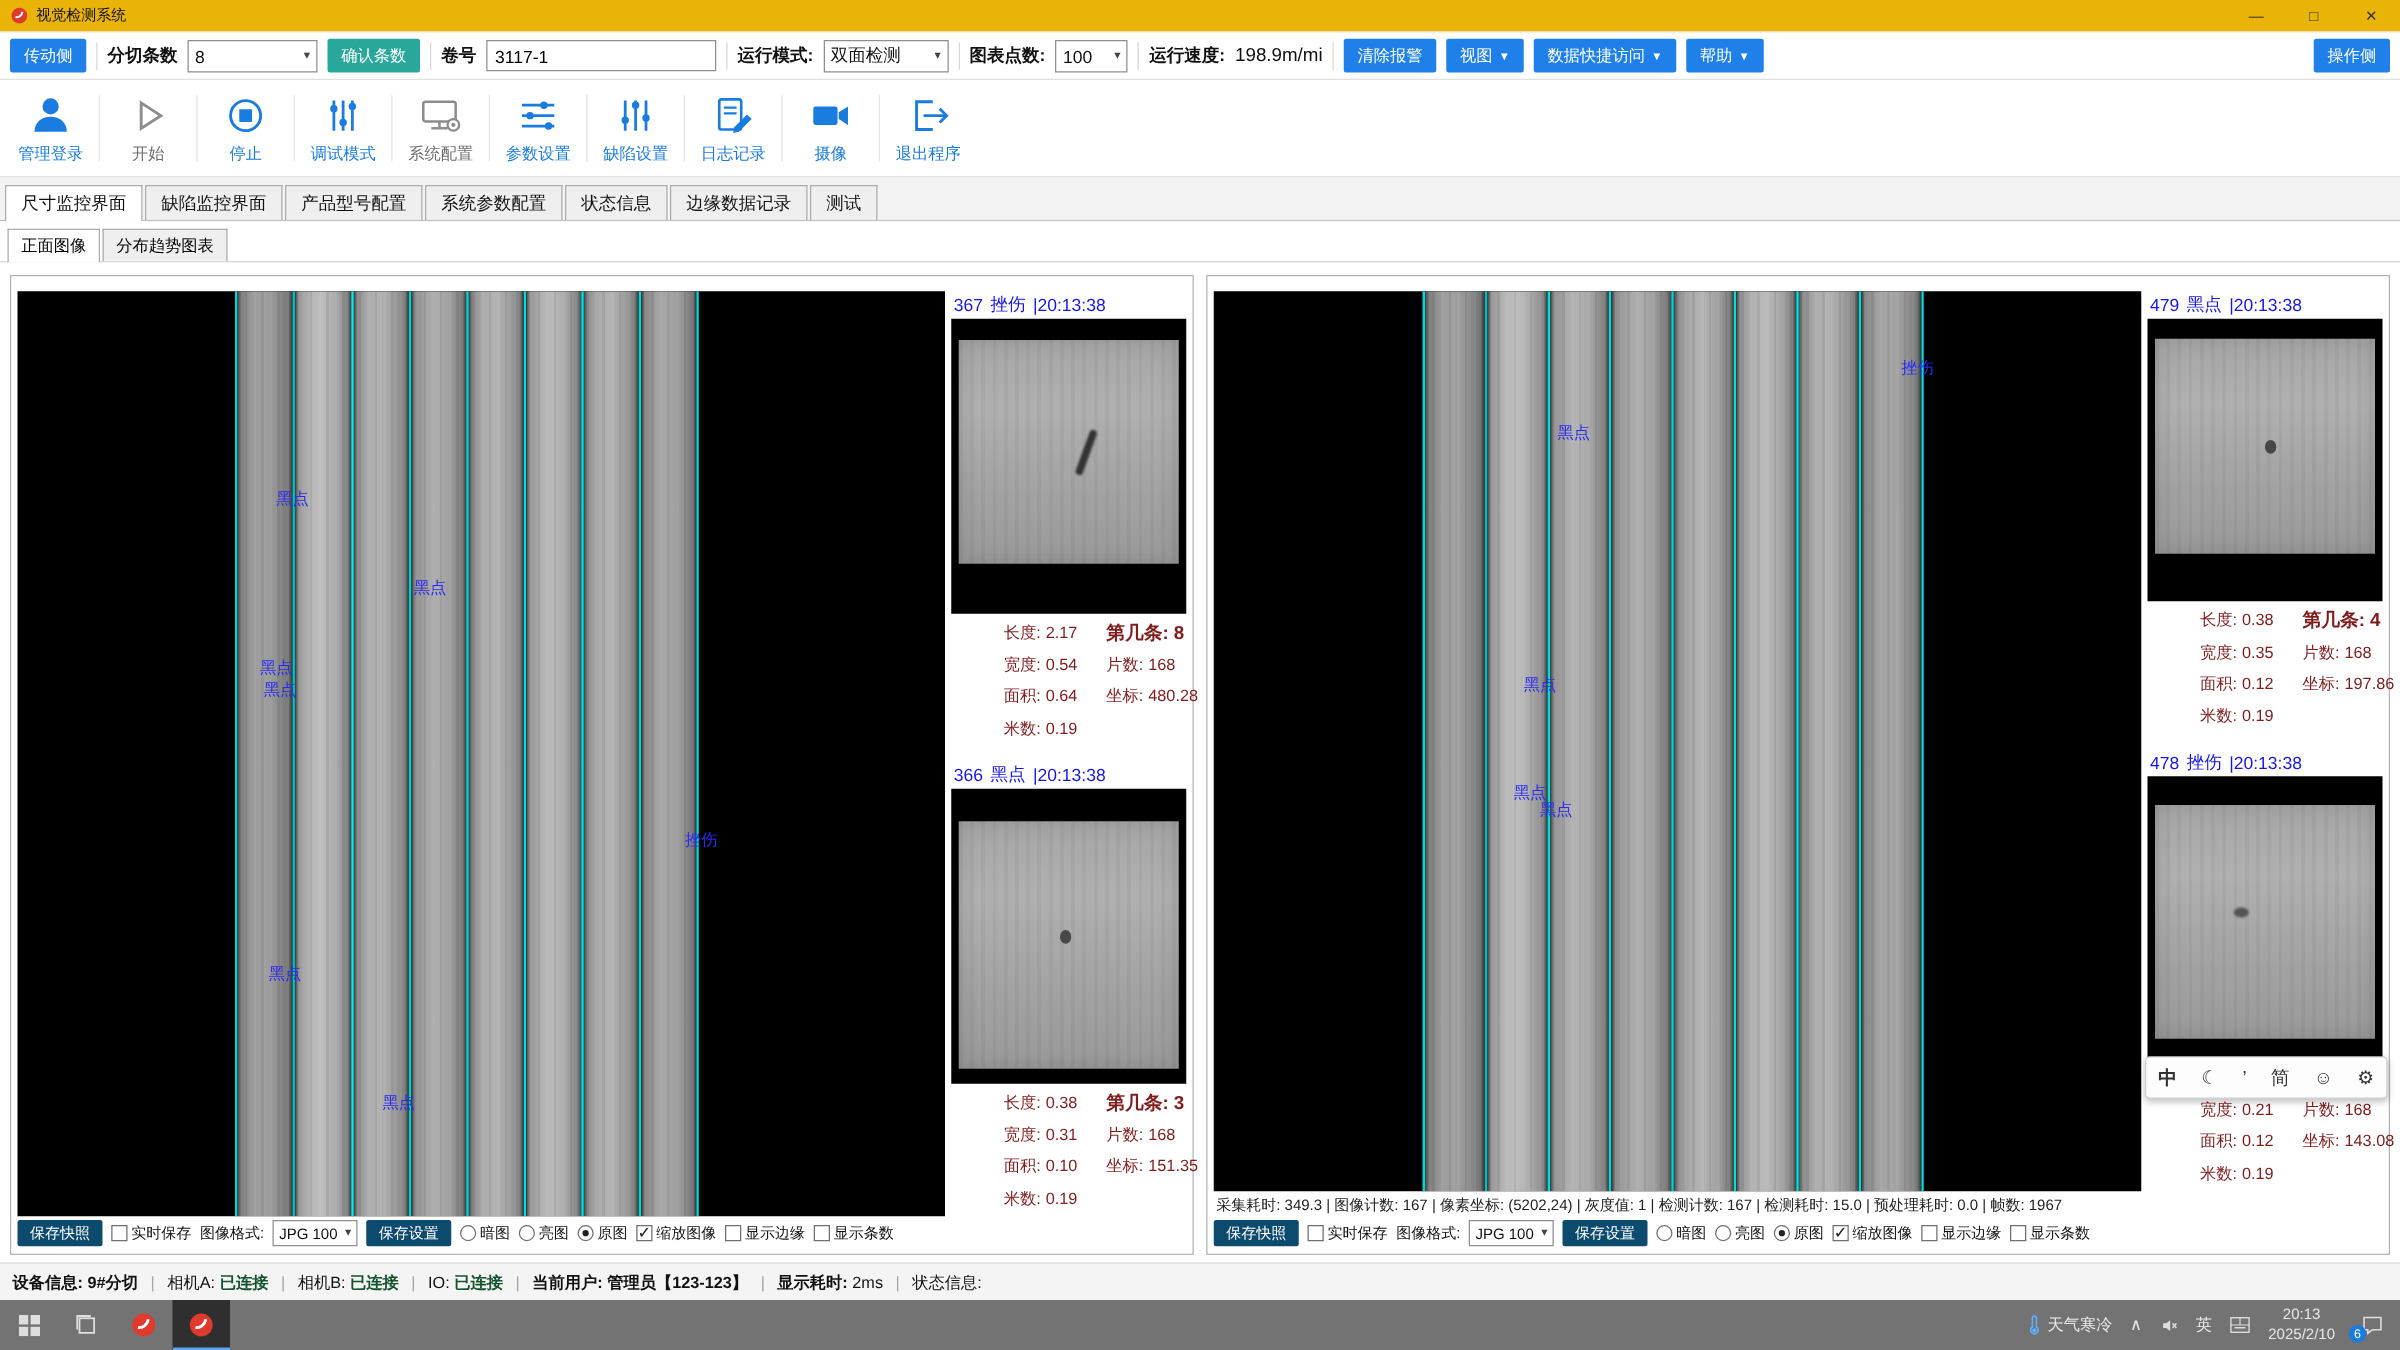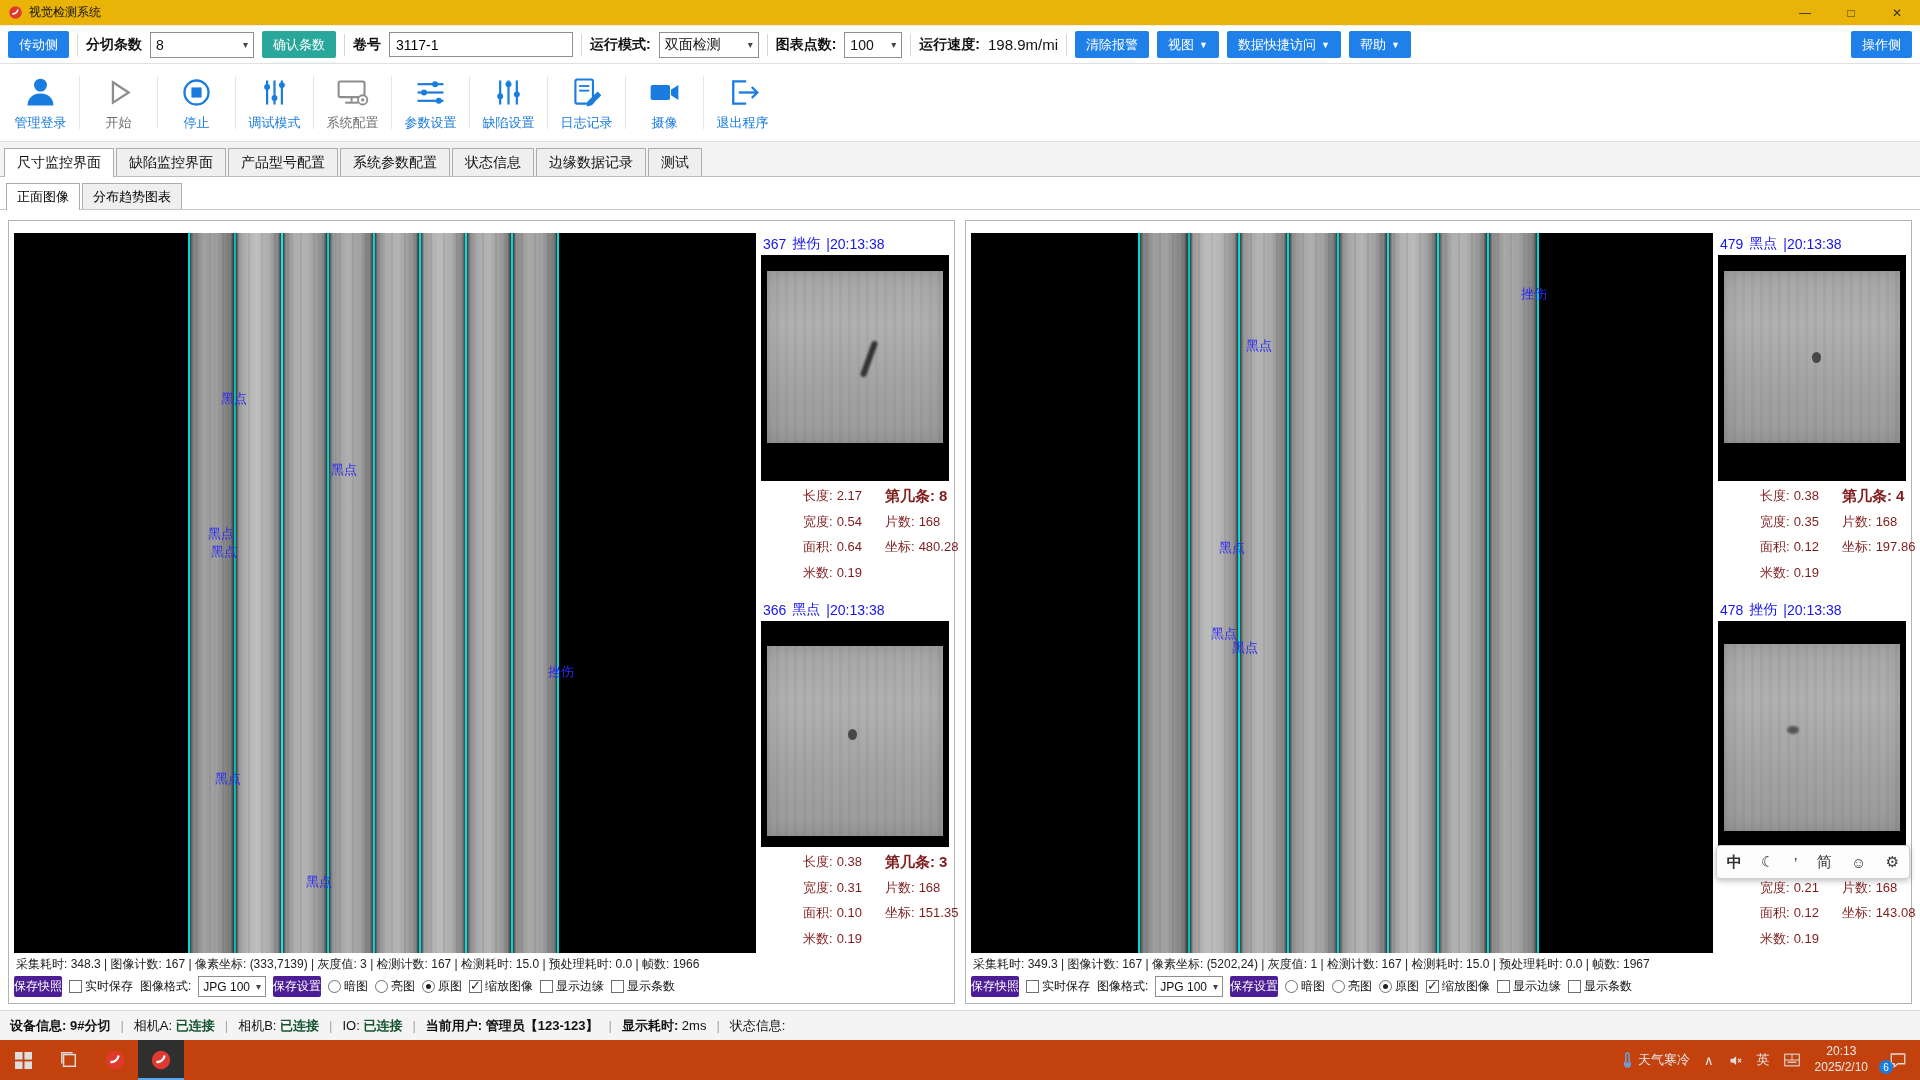--- a/index.html
+++ b/index.html
@@ -97,40 +97,40 @@
 
   .defect-stats { height:106px; flex:none; display:grid; grid-template-columns:82px 1fr;
                   align-content:space-between; padding:6px 2px 2px; font-size:13px; color:#7f1d1d;margin-left:40px; }
   .scell { display:flex; gap:4px; align-items:baseline; height:21px; white-space:nowrap; }
   .scell.big { font-weight:bold; font-size:15px; }
 
   .cam-status { height:20px; flex:none; font-size:12px; color:#222; white-space:nowrap;
                 overflow:hidden; padding:3px 2px 0; }
   .cam-controls { height:27px; flex:none; display:flex; align-items:center; gap:7px;
                   font-size:12px; white-space:nowrap; color:#111; }
-  .btn-s { background:#4c1d95; color:#fff; border:none; border-radius:2px; height:21px;
-           padding:0 0; font-size:12px; cursor:pointer; }
+  .btn-s { background:#0c4a6e; color:#fff; border:none; border-radius:2px; height:21px;
+           padding:0 10px; font-size:12px; cursor:pointer; }
   .ctl { display:inline-flex; align-items:center; gap:3px; cursor:pointer; }
   .cb { width:13px; height:13px; border:1px solid #6f6f6f; background:#fff; display:inline-block; position:relative; }
   .cb.checked::after { content:"✓"; position:absolute; left:0; top:-3px; font-size:13px; color:#222; font-weight:bold; }
   .rd { width:13px; height:13px; border:1px solid #6f6f6f; border-radius:50%; background:#fff;
         display:inline-block; position:relative; }
   .rd.checked::after { content:""; position:absolute; left:3px; top:3px; width:5px; height:5px;
                        border-radius:50%; background:#222; }
   .sel-s { height:21px; font-size:12px; padding:0 4px; min-width:66px; }
 
   
   .statusbar { height:30px; flex:none; display:flex; align-items:center; gap:10px; padding:0 10px;
                background:#f4f4f4; border-top:1px solid #d9d9d9; font-size:13px; color:#111; }
   .sb-sep { color:#a5a5a5; }
   .sb-b { font-weight:bold; }
   .sb-link { color:#14532d; font-weight:bold; }
 
   
-  .taskbar { height:40px; flex:none; background:#c2410c; display:flex; align-items:stretch; color:#e8e8e8; }
+  .taskbar { height:40px; flex:none; background:#737373; display:flex; align-items:stretch; color:#e8e8e8; }
   .tb-cell { width:46px; display:flex; align-items:center; justify-content:center; cursor:pointer; }
   .tb-cell.active { background:#2f2f2f; box-shadow:inset 0 -2px 0 #5aa7ef; }
   .tb-right { margin-left:auto; display:flex; align-items:center; }
   .tray-item { padding:0 7px; font-size:13px; display:flex; align-items:center; gap:4px; height:100%; cursor:pointer; }
   .clock { text-align:center; font-size:12px; line-height:1.3; padding:0 8px; cursor:pointer; }
   .notif { position:relative; width:44px; display:flex; align-items:center; justify-content:center; height:100%; cursor:pointer; }
   .badge { position:absolute; left:3px; bottom:6px; background:#1b7ce0; color:#fff; font-size:10px;
            min-width:14px; height:14px; border-radius:7px; display:flex; align-items:center;
            justify-content:center; padding:0 2px; }
 
@@ -439,21 +439,20 @@
                 <div class="scell">
                     <span>米数:</span>
                     <span>0.19</span>
                   </div>
                 <div class="scell"></div>
               </div>
             </div>
 
           </div>
         </div>
-        <div class="cam-status">采集耗时: 348.3 | 图像计数: 167 | 像素坐标: (333,7139) | 灰度值: 3 | 检测计数: 167 | 检测耗时: 15.0 | 预处理耗时: 0.0 | 帧数: 1966</div>
         <div class="cam-controls">
           <button class="btn-s">保存快照</button>
           <label class="ctl">
               <span class="cb"></span>
               <span>实时保存</span>
             </label>
           <span>图像格式:</span>
           <div class="selectbox sel-s">
               <span>JPG 100</span>
               <span class="caret">▾</span>

